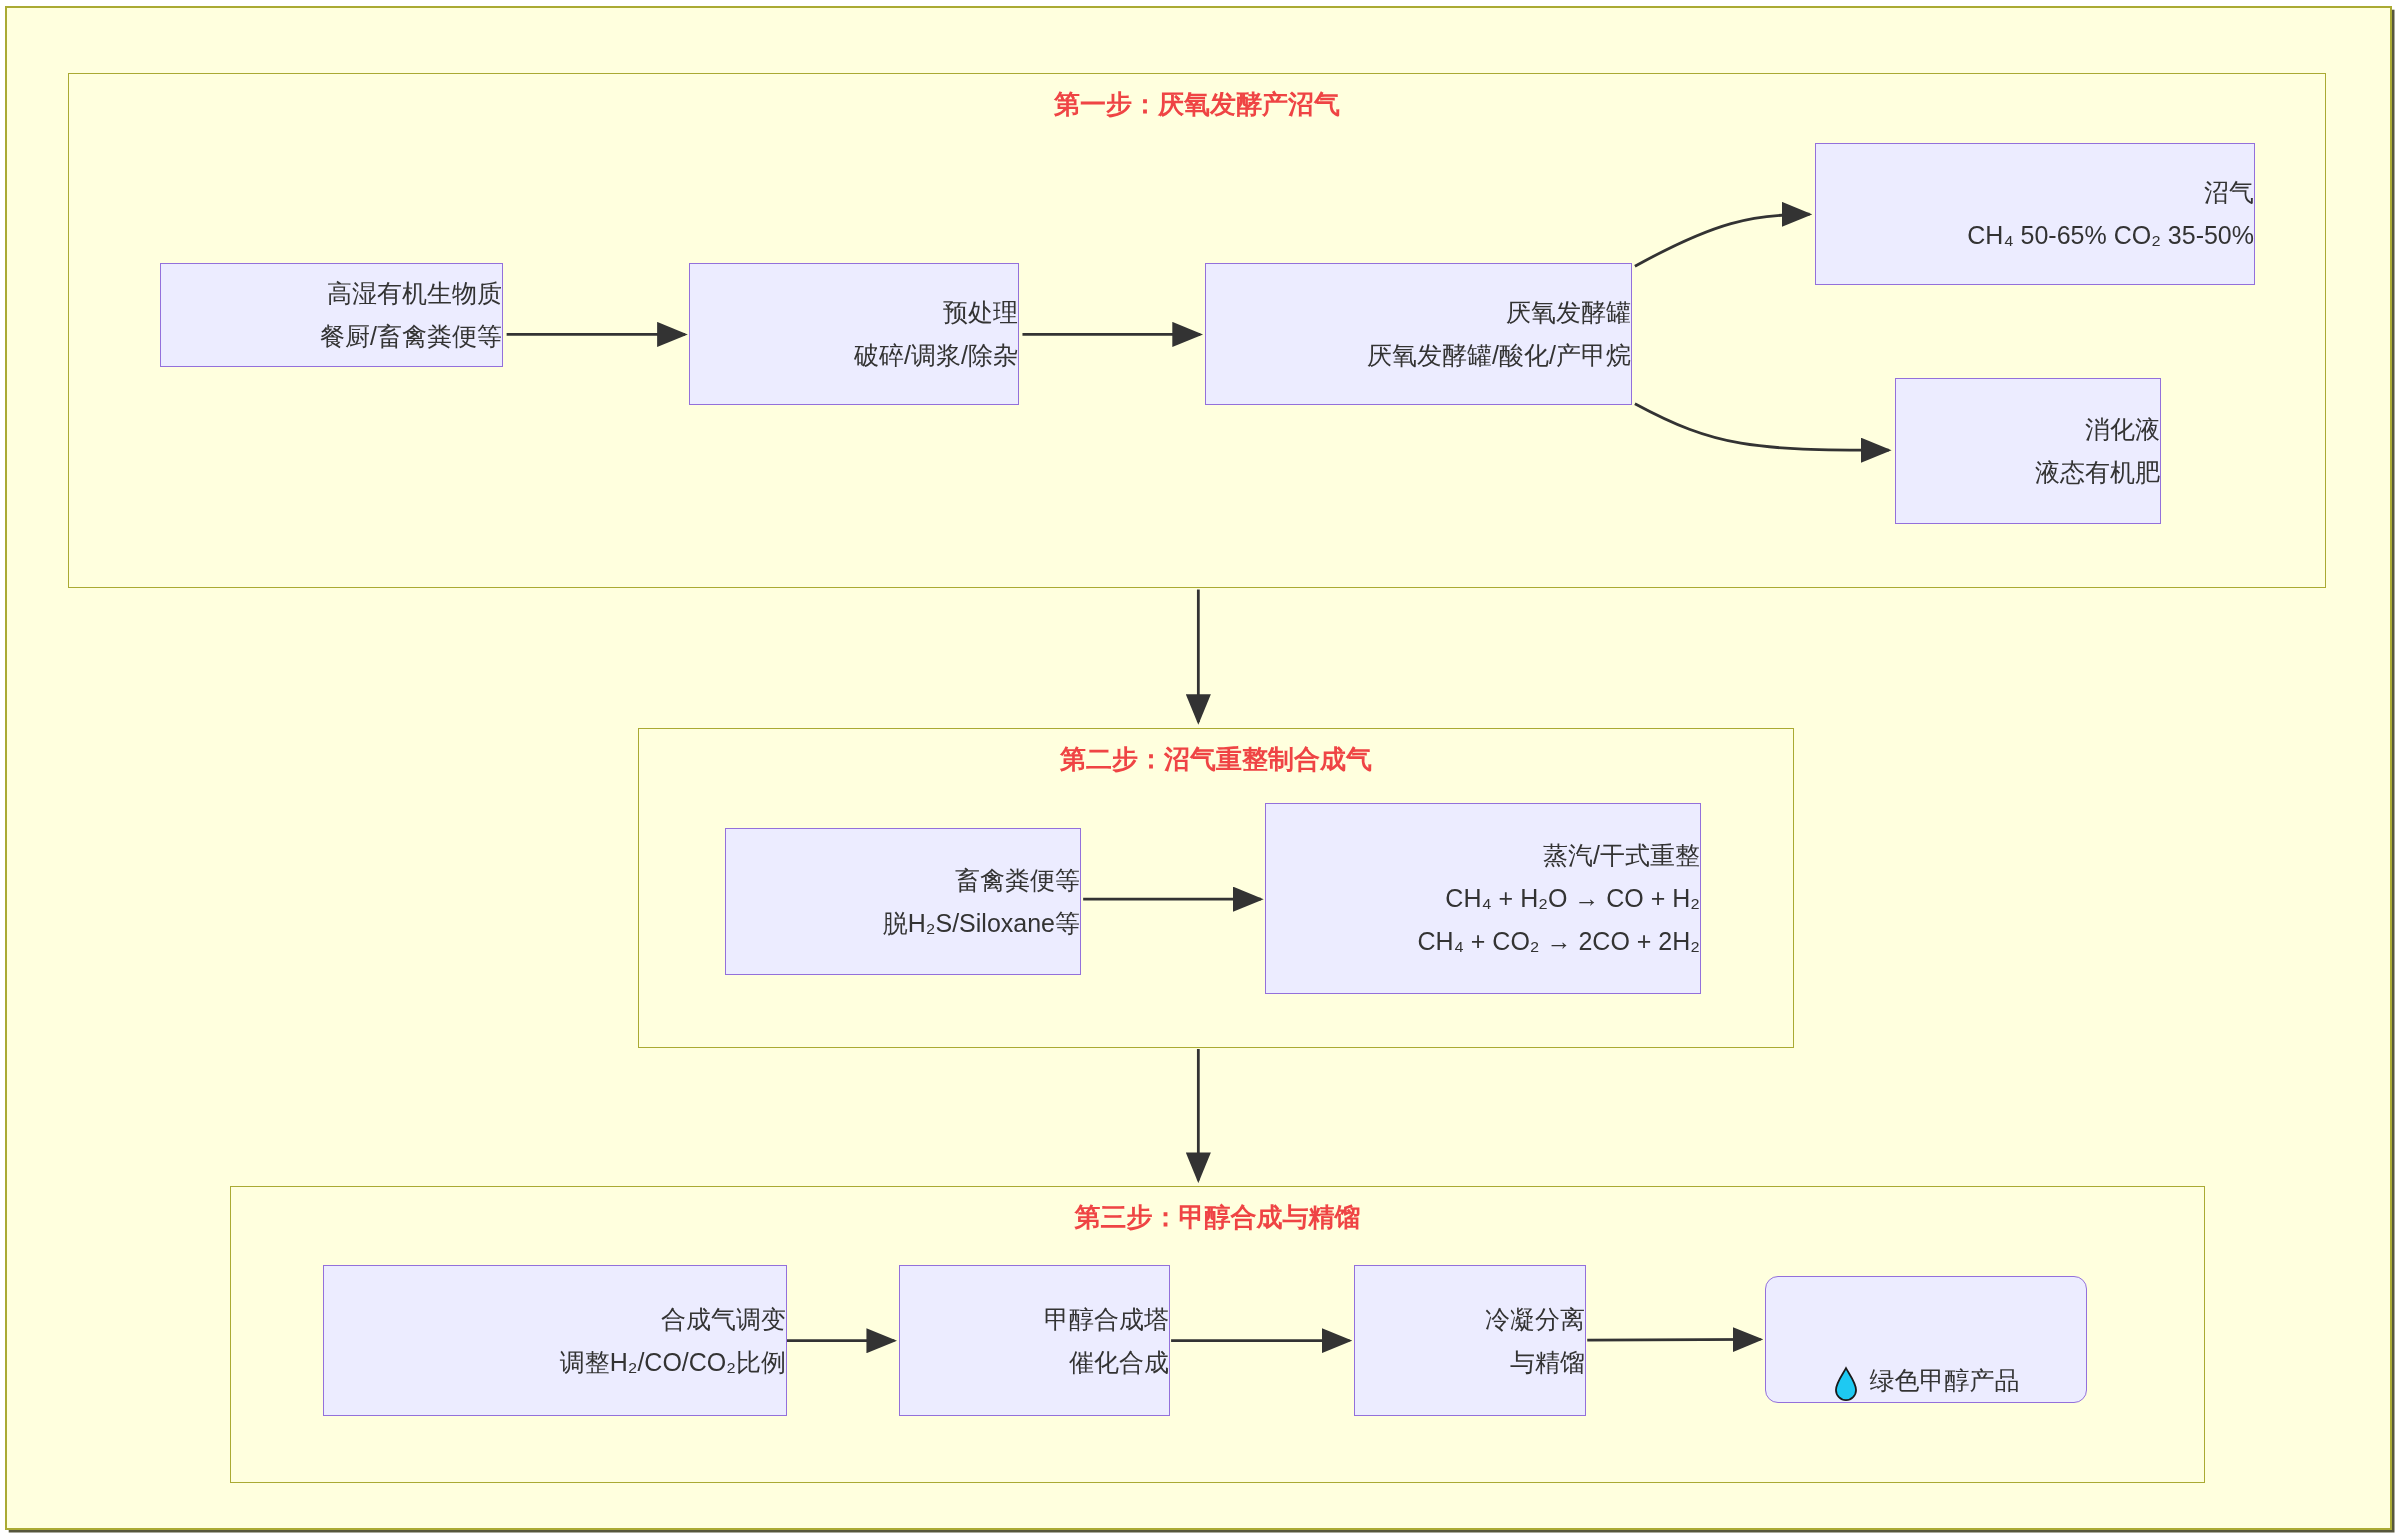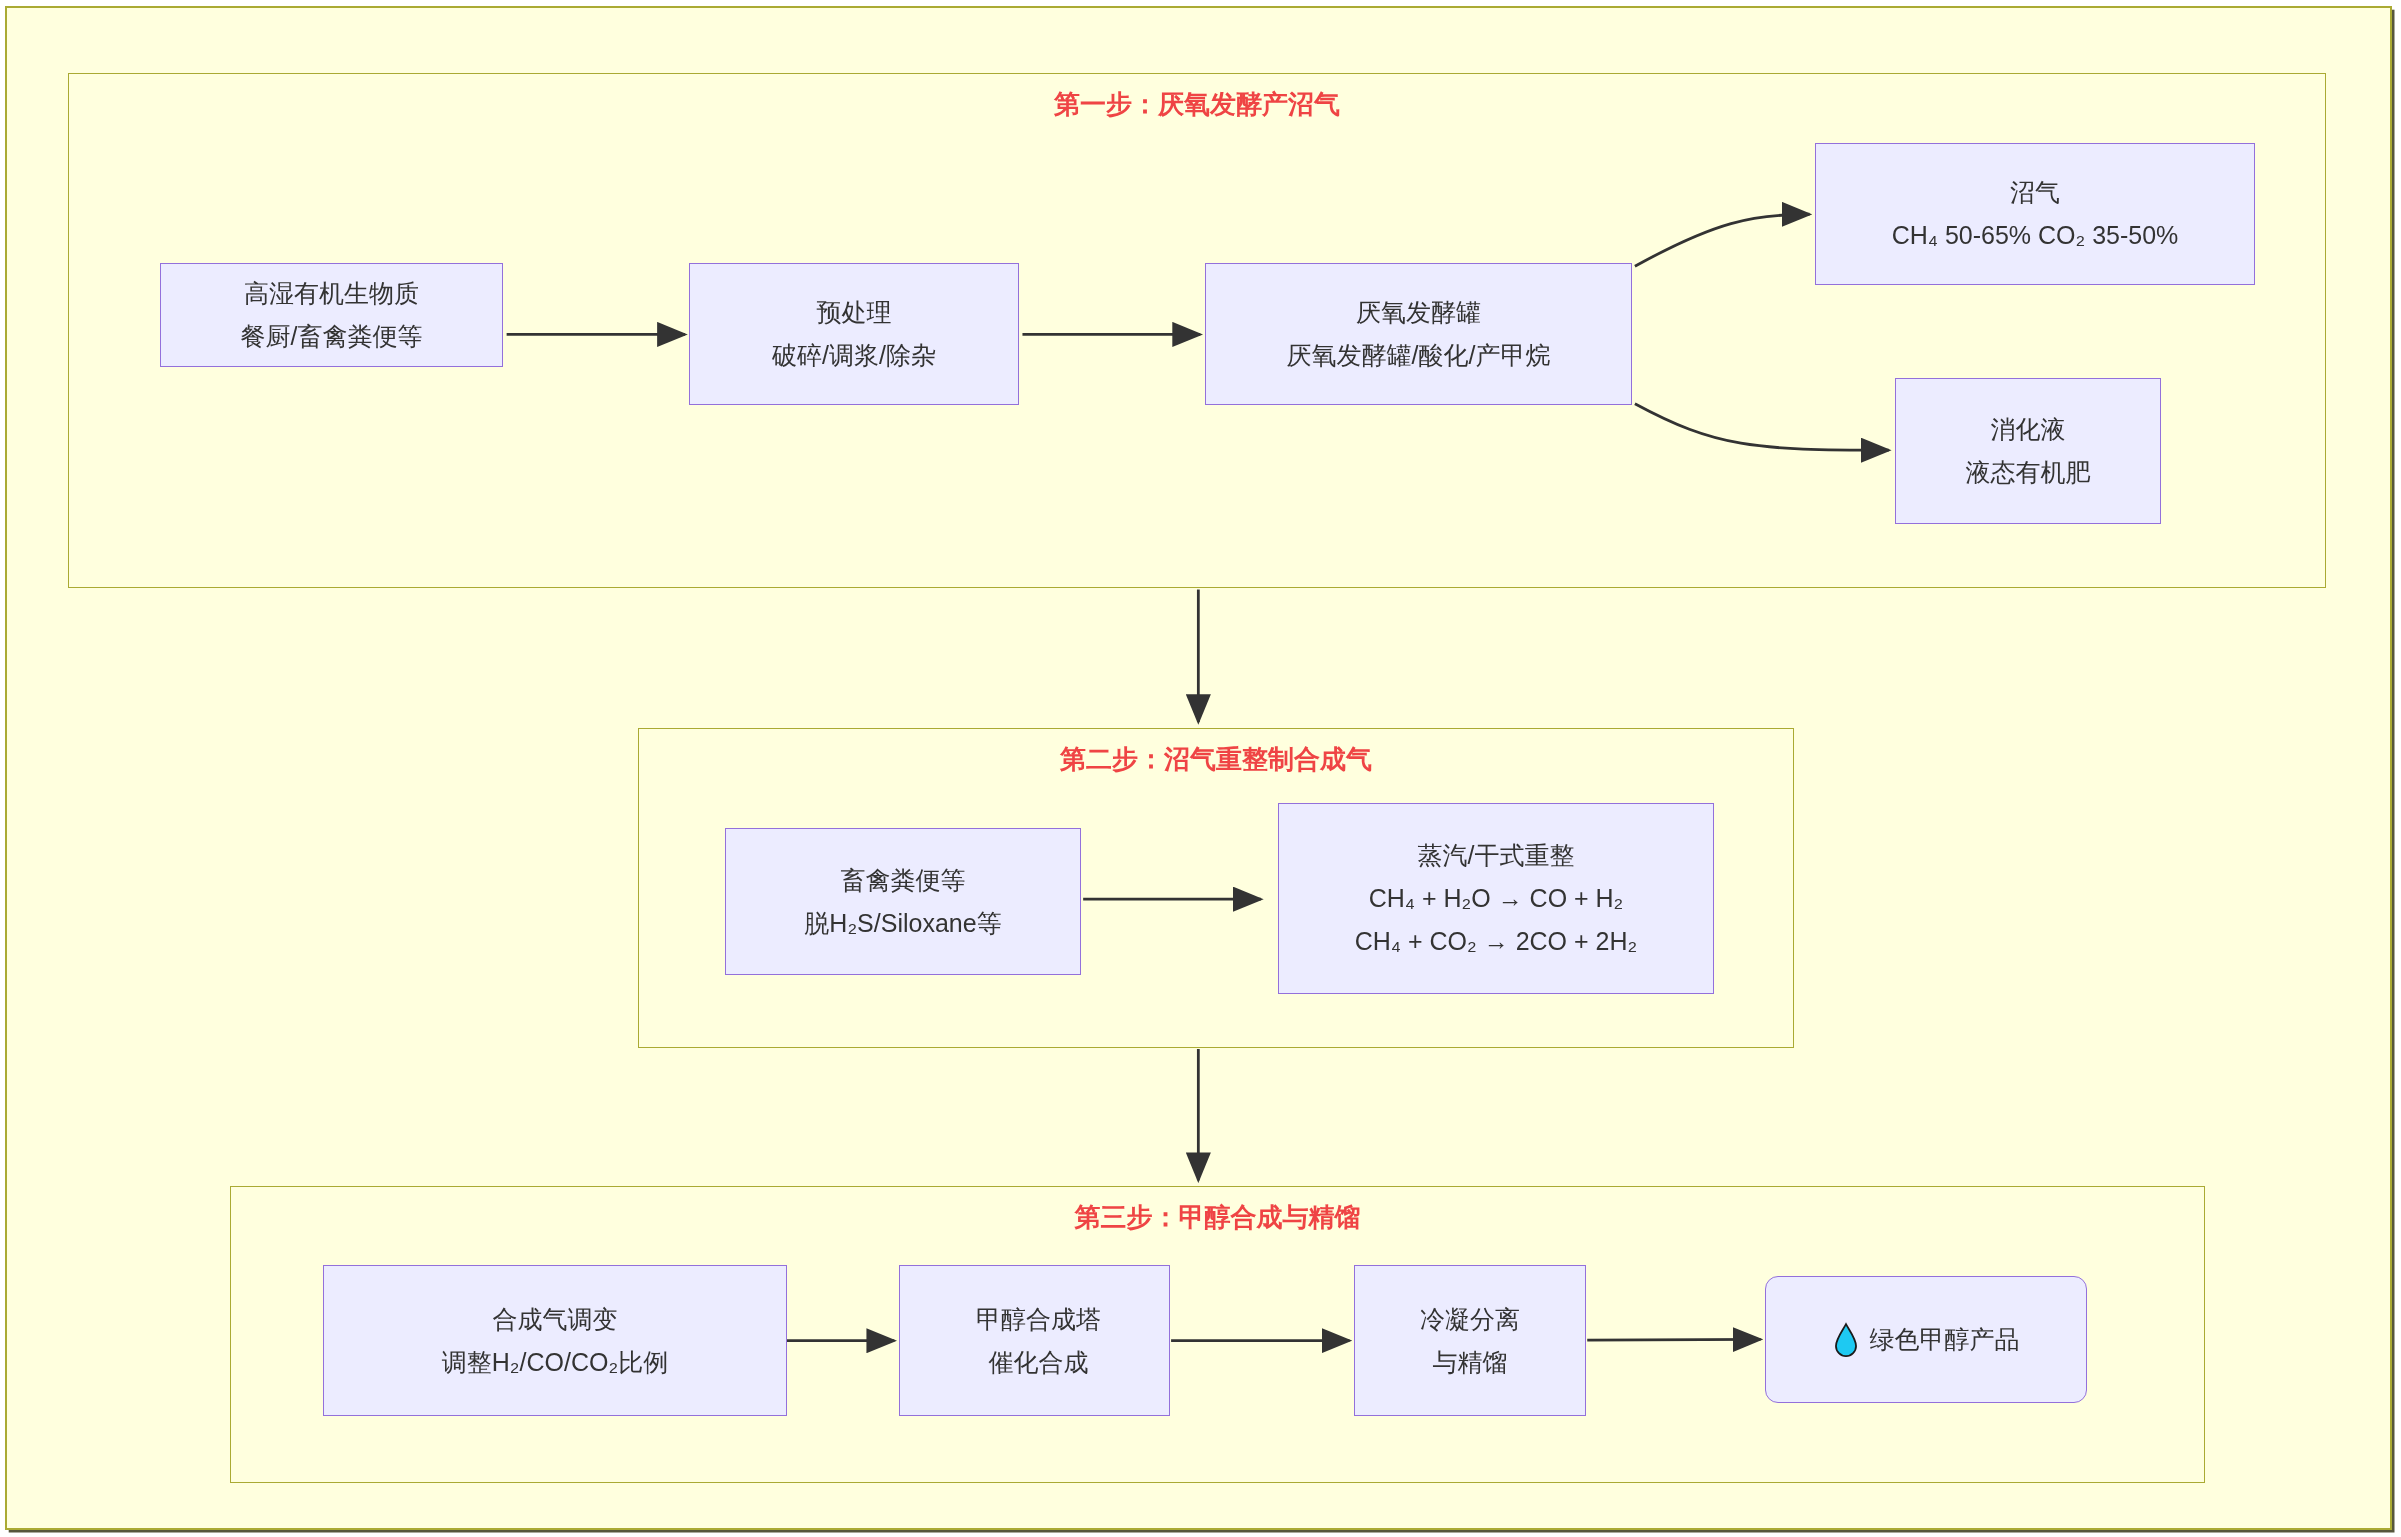--- a/index.html
+++ b/index.html
@@ -37,36 +37,36 @@
     line-height: 1.25;
     color: #ef4444;
   }
   .node {
     position: absolute;
     background: #ECECFF;
     border: 1.9px solid #9370DB;
     box-sizing: border-box;
     display: flex;
     flex-direction: column;
-    align-items: center;
+    align-items: flex-end;
     justify-content: center;
     text-align: center;
     font-size: 25px;
     line-height: 1.72;
     color: #333333;
   }
   
   #node-biomass   { left: 160px;  top: 263px; width: 343px; height: 104px; }
   #node-pretreat  { left: 689px; top: 263px; width: 330px; height: 142px; }
   #node-digester  { left: 1205px; top: 263px; width: 427px; height: 142px; }
   #node-biogas    { left: 1815px; top: 143px; width: 440px; height: 142px; }
   #node-digestate { left: 1895px; top: 378px; width: 266px; height: 146px; }
   
   #node-purify    { left: 725px; top: 828px; width: 356px; height: 147px; }
-  #node-reform    { left: 1265px; top: 803px; width: 436px; height: 191px; margin-left: 13px; }
+  #node-reform    { left: 1265px; top: 803px; width: 436px; height: 191px; }
   
   #node-syngas    { left: 323px;  top: 1265px; width: 464px; height: 151px; }
   #node-synthesis { left: 899px; top: 1265px; width: 271px; height: 151px; padding-left: 8px; }
   #node-condense  { left: 1354px; top: 1265px; width: 232px; height: 151px; }
   #node-product   { left: 1765px; top: 1276px; width: 322px; height: 127px;
                     flex-direction: row; gap: 11px; border-radius: 13px; }
   #node-product .droplet { width: 26px; height: 37px; flex: 0 0 auto; }
   .edges-layer {
     position: absolute;
     left: 0; top: 0;

